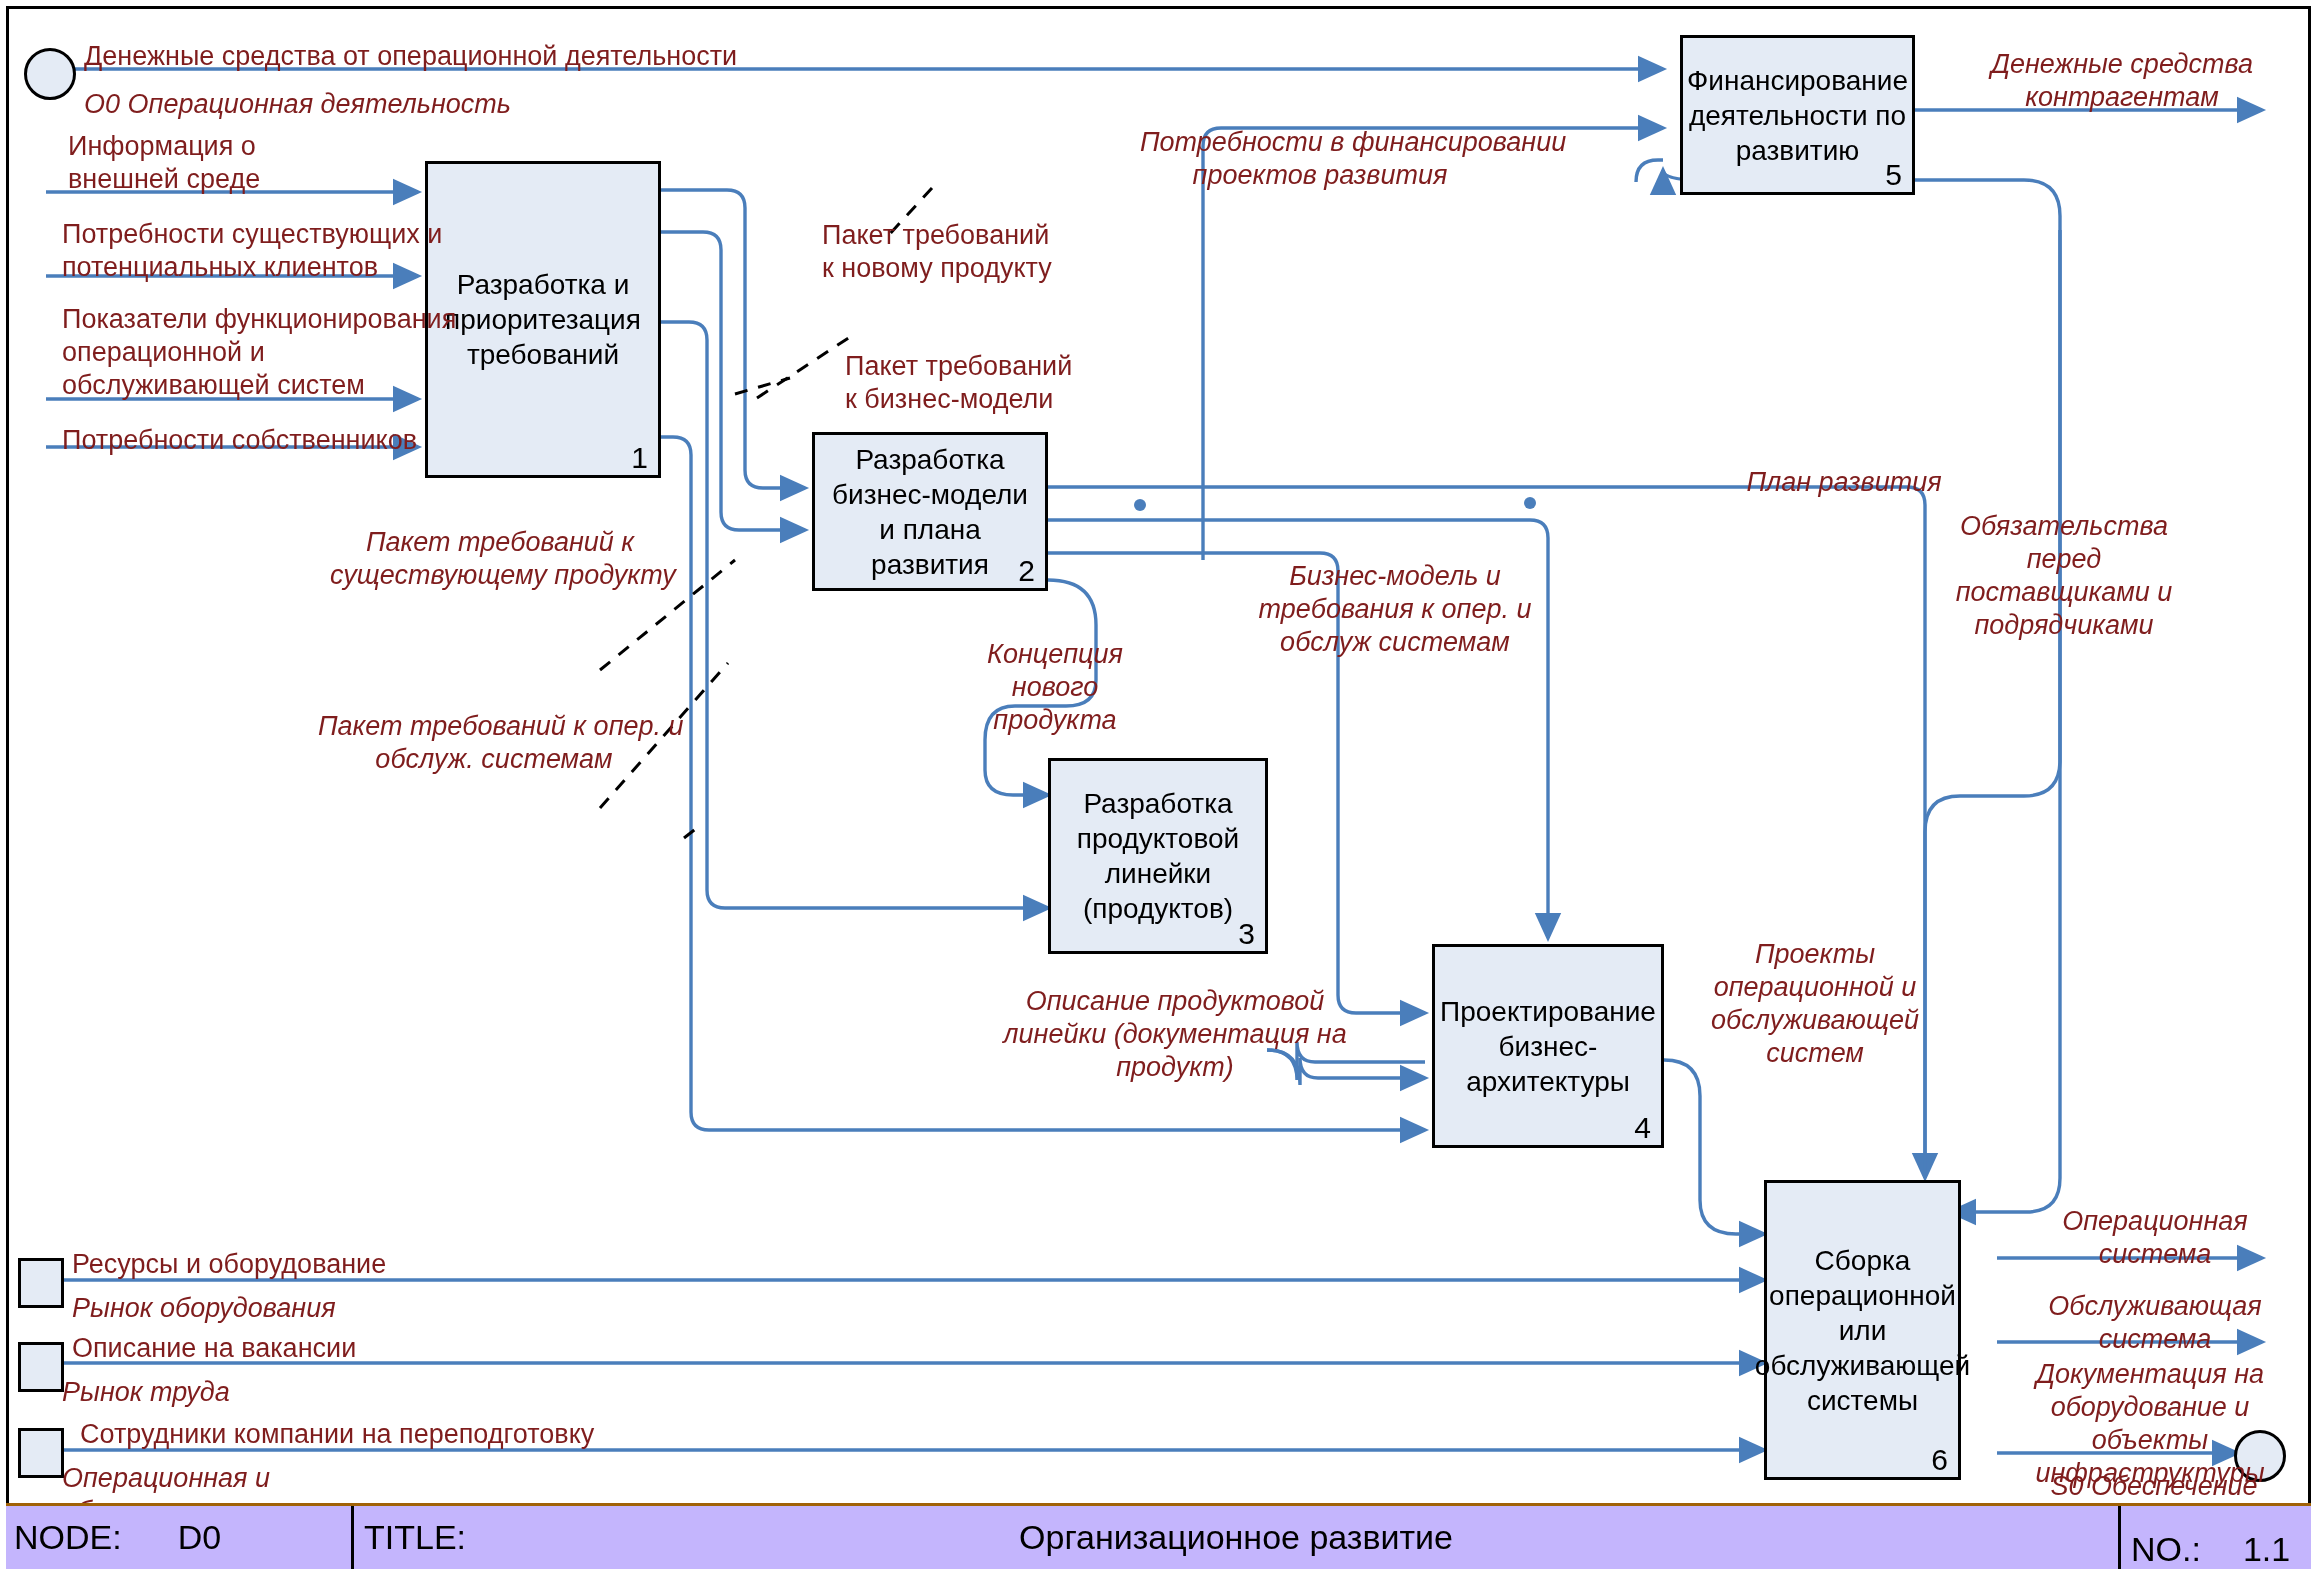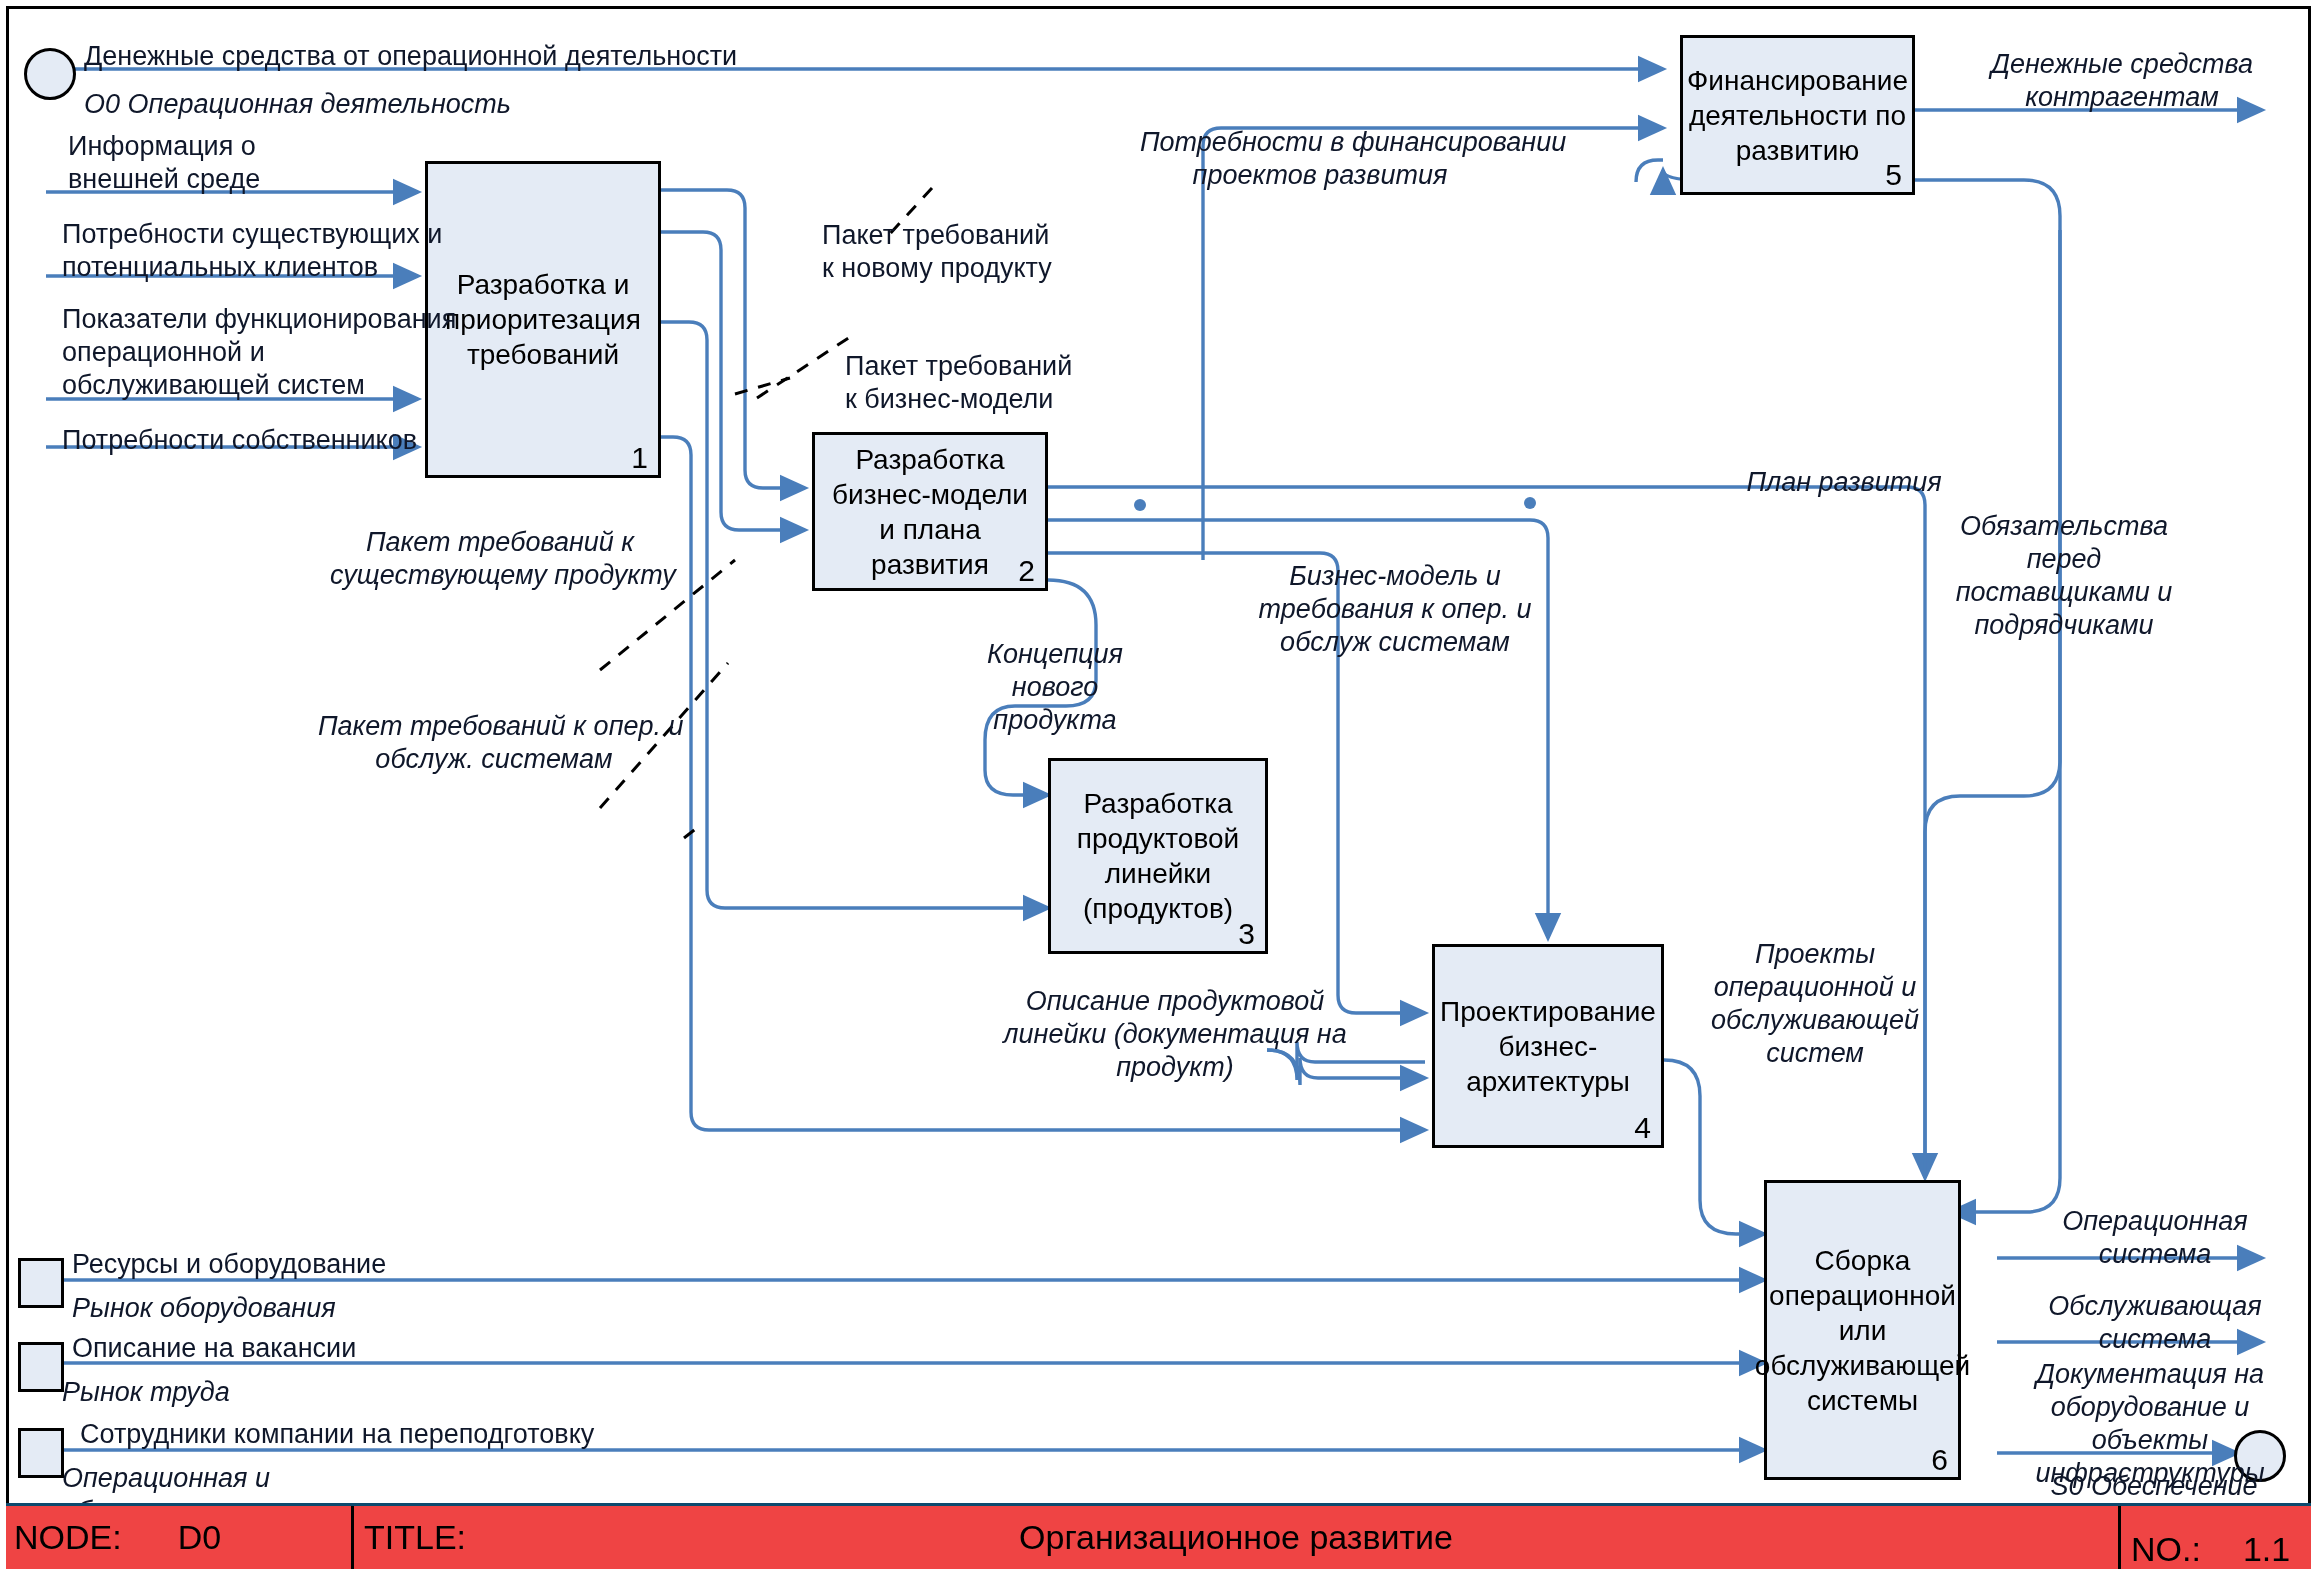--- a/index.html
+++ b/index.html
@@ -7,29 +7,29 @@
   #root{position:relative;width:2323px;height:1575px;overflow:hidden;background:#fff;}
   .frame{position:absolute;left:6px;top:6px;width:2305px;height:1555px;border:3px solid #000;box-sizing:border-box;}
   .svgwrap{position:absolute;left:0;top:0;width:2323px;height:1575px;}
   .abox{
     position:absolute;background:#e4ebf5;border:3px solid #000;box-sizing:border-box;
     display:flex;align-items:center;justify-content:center;text-align:center;
     font-size:28px;color:#000;line-height:1.25;
   }
   .abox .txt{padding:0 10px;}
   .anum{position:absolute;right:10px;bottom:2px;font-size:30px;line-height:1;}
-  .lbl{position:absolute;font-size:27px;color:#0f172a;line-height:1.22;white-space:pre;}
+  .lbl{position:absolute;font-size:27px;color:#7f1d1d;line-height:1.22;white-space:pre;}
   .lbl.c{text-align:center;font-style:italic;}
   .lbl.l{text-align:left;}
   .ital{font-style:italic;}
   .tunnelcirc{position:absolute;border:3px solid #000;background:#e4ebf5;border-radius:50%;}
   .tunnelsq{position:absolute;border:3px solid #000;background:#e4ebf5;}
   
   .titlebar{position:absolute;left:6px;bottom:6px;width:2305px;height:66px;
-    background:#ef4444;border-top:3px solid #0c4a6e;box-sizing:border-box;display:flex;}
+    background:#c4b5fd;border-top:3px solid #a16207;box-sizing:border-box;display:flex;}
   .tb-cell{display:flex;align-items:center;height:100%;font-size:34px;color:#000;}
   .tb-node{width:348px;border-right:3px solid #000;box-sizing:border-box;padding-left:8px;gap:56px;}
   .tb-title{flex:1;border-right:3px solid #000;box-sizing:border-box;padding-left:10px;position:relative;}
   .tb-title .tname{position:absolute;left:0;right:0;text-align:center;font-size:34px;}
   .tb-no{width:190px;box-sizing:border-box;padding-left:10px;gap:42px;align-items:flex-end;}
 </style>
 </head>
 <body>
 
 <div id="root">

